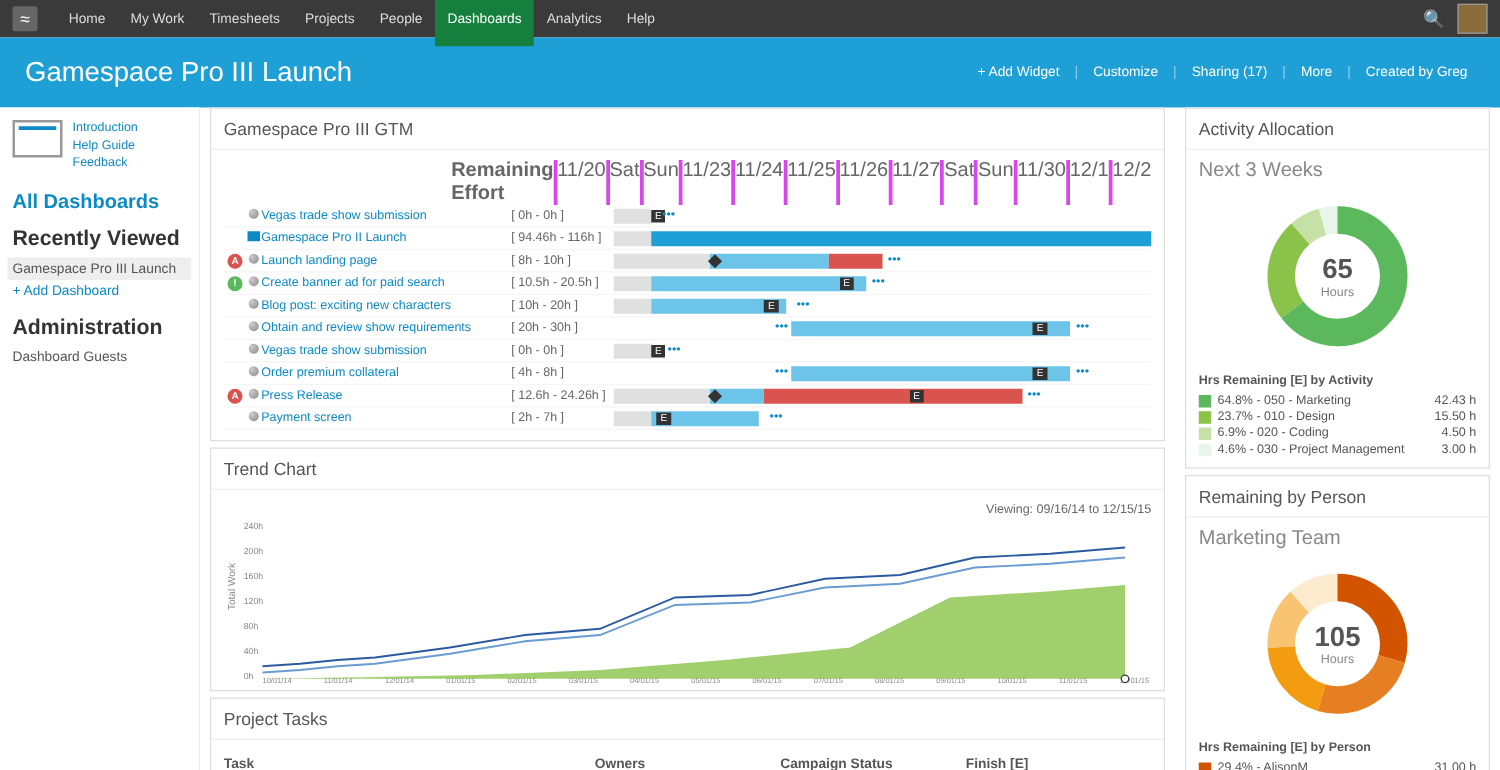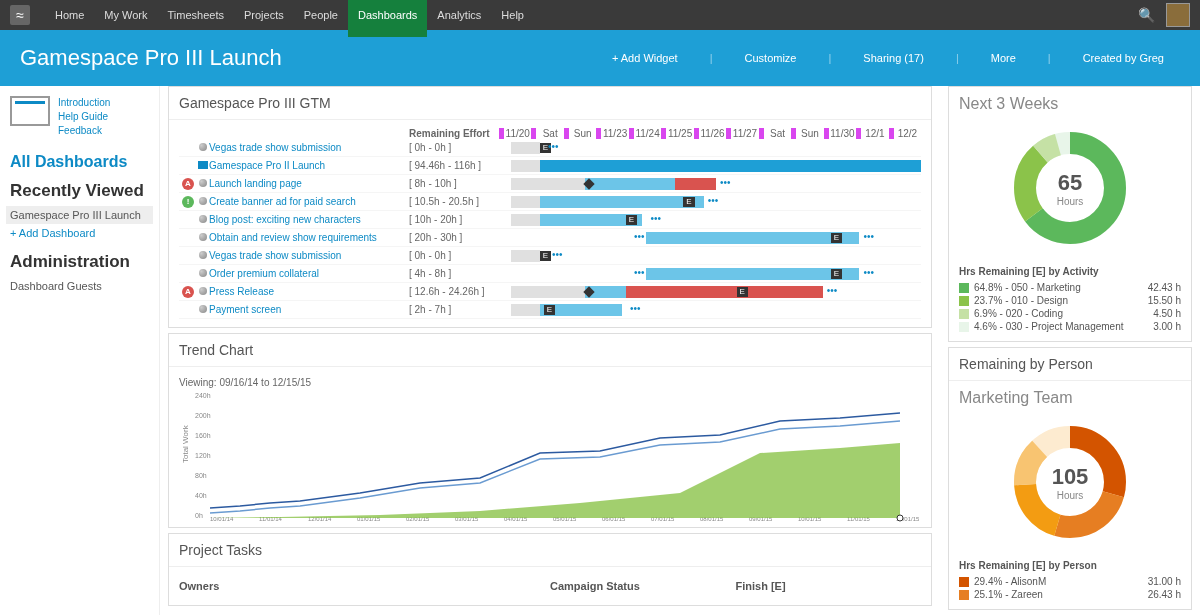--- a/index.html
+++ b/index.html
@@ -7,62 +7,62 @@
 .topnav{background:#3a3a3a;height:30px;display:flex;align-items:center;padding:0 10px;color:#ddd}
 .topnav .logo{width:20px;height:20px;background:#666;border-radius:2px;margin-right:15px;display:flex;align-items:center;justify-content:center;color:#fff;font-size:14px}
 .topnav .nav-item{padding:16px 10px;cursor:pointer;font-size:11px}
 .topnav .nav-item.active{background:#15803d;color:#fff}
 .topnav .spacer{flex:1}
 .topnav .search-icon{margin:0 10px;font-size:14px;cursor:pointer}
 .topnav .avatar{width:24px;height:24px;background:#8a6d3b;border:1px solid #999}
 .header{background:#1e9fd6;color:#fff;padding:15px 20px;display:flex;align-items:center}
 .header h1{font-size:22px;font-weight:normal;flex:1}
 .header .actions{font-size:11px}
-.header .actions span{margin:0 16px;cursor:pointer}
+.header .actions span{margin:0 6px;cursor:pointer}
 .main{display:flex}
 .sidebar{width:160px;padding:10px;background:#fff;border-right:1px solid #eee}
 .sidebar .intro-box{display:flex;gap:8px;margin-bottom:15px}
 .sidebar .intro-icon{width:40px;height:30px;border:2px solid #999;position:relative}
 .sidebar .intro-icon::before{content:"";position:absolute;top:3px;left:3px;right:3px;height:3px;background:#0d8ac5}
 .sidebar .intro-links div{color:#0d8ac5;font-size:10px;line-height:1.4;cursor:pointer}
 .sidebar .section-title{font-weight:bold;font-size:17px;margin:10px 0 5px;color:#333}
 .sidebar .all-dash{color:#0d8ac5;font-weight:bold;font-size:16px;margin:8px 0}
 .sidebar .item{font-size:11px;padding:3px 0;color:#555}
 .sidebar .item.selected{background:#eee;padding:3px 4px;margin:0 -4px}
 .sidebar .item.link{color:#0d8ac5;cursor:pointer}
 .content{flex:1;padding:0 8px;overflow:hidden}
 .right{width:260px;padding:0 8px}
 .widget{border:1px solid #ddd;margin-bottom:5px;background:#fff}
 .widget-title{padding:8px 10px;font-size:14px;color:#555;border-bottom:1px solid #eee}
 .widget-body{padding:8px 10px}
-.gantt-head{display:flex;font-size:10px;color:#666}
+.gantt-head{display:flex;font-size:16px;color:#666}
 .gantt-head .task-col{width:230px}
 .gantt-head .effort-col{width:90px;font-weight:bold}
 .gantt-head .dates{flex:1;display:flex}
-.gantt-head .dates span{flex:1;text-align:center;border-left:5px solid #d946ef}
+.gantt-head .dates span{flex:1;text-align:center;border-left:3px solid #d946ef}
 .gantt-row{display:flex;align-items:center;height:18px;font-size:10px;border-bottom:1px solid #f5f5f5}
 .gantt-row .status-col{width:18px;text-align:center}
 .gantt-row .icon-col{width:12px;text-align:center}
 .gantt-row .task-col{width:200px;color:#0d8ac5;overflow:hidden;white-space:nowrap;text-overflow:ellipsis;cursor:pointer}
-.gantt-row .effort-col{width:102px;color:#666}
+.gantt-row .effort-col{width:82px;color:#666}
 .gantt-row .bars{flex:1;position:relative;height:14px}
 .bar{position:absolute;height:12px;top:1px}
 .bar.gray{background:#e0e0e0}
 .bar.blue{background:#6cc5e8}
 .bar.darkblue{background:#1e9fd6}
 .bar.red{background:#d9534f}
 .bar .e-label{position:absolute;background:#333;color:#fff;font-size:8px;padding:0 3px;top:1px;height:10px;line-height:10px}
 .diamond{position:absolute;width:8px;height:8px;background:#333;transform:rotate(45deg);top:3px}
 .dots{position:absolute;color:#0d8ac5;font-size:10px;top:0}
 .status-a{display:inline-block;width:12px;height:12px;background:#d9534f;color:#fff;border-radius:50%;font-size:8px;line-height:12px;text-align:center;font-weight:bold}
 .status-i{display:inline-block;width:12px;height:12px;background:#5cb85c;color:#fff;border-radius:50%;font-size:8px;line-height:12px;text-align:center;font-weight:bold}
 .sphere{display:inline-block;width:8px;height:8px;background:radial-gradient(circle at 30% 30%,#ccc,#888);border-radius:50%}
 .folder-icon{display:inline-block;width:10px;height:8px;background:#0d8ac5}
 .trend-chart{position:relative;height:160px;padding:10px}
-.trend-title{text-align:left;font-size:10px;color:#666;margin-bottom:5px}
+.trend-title{text-align:right;font-size:10px;color:#666;margin-bottom:5px}
 .trend-svg{width:100%;height:130px}
 .donut-wrap{text-align:center;padding:10px}
 .donut{width:120px;height:120px;margin:0 auto;position:relative}
 .donut-center{position:absolute;top:50%;left:50%;transform:translate(-50%,-50%);text-align:center}
 .donut-center .num{font-size:22px;font-weight:bold;color:#555}
 .donut-center .lbl{font-size:10px;color:#888}
 .legend{font-size:10px;margin-top:8px}
 .legend-title{font-weight:bold;margin-bottom:4px;color:#555}
 .legend-row{display:flex;align-items:center;padding:1px 0}
 .legend-row .sw{width:10px;height:10px;margin-right:5px}
@@ -324,30 +324,32 @@
           <path d="M30,125 L100,124 L200,122 L300,118 L400,110 L500,100 L580,60 L660,55 L720,50 L720,125 Z" fill="#8bc34a" opacity="0.8"></path>
           <circle cx="720" cy="125" r="3" fill="#fff" stroke="#333"></circle>
         </svg>
       </div>
     </div>
 
     <div class="widget">
       <div class="widget-title">Project Tasks</div>
       <div class="widget-body">
         <div class="pt-head" id="pt-head">
+            <div>Task</div>
             <div>Owners</div>
             <div>Campaign Status</div>
             <div>Finish [E]</div>
           </div>
       </div>
     </div>
   </div>
 
   <div class="right">
     <div class="widget">
+      <div class="widget-title">Activity Allocation</div>
       <div class="widget-body">
         <div class="subtitle">Next 3 Weeks</div>
         <div class="donut-wrap">
           <div class="donut">
             <svg width="120" height="120" viewBox="0 0 120 120">
               <circle cx="60" cy="60" r="45" fill="none" stroke="#e8f5e9" stroke-width="22"></circle>
               <circle cx="60" cy="60" r="45" fill="none" stroke="#5cb85c" stroke-width="22" stroke-dasharray="183 283" transform="rotate(-90 60 60)"></circle>
               <circle cx="60" cy="60" r="45" fill="none" stroke="#8bc34a" stroke-width="22" stroke-dasharray="67 283" stroke-dashoffset="-183" transform="rotate(-90 60 60)"></circle>
               <circle cx="60" cy="60" r="45" fill="none" stroke="#c5e1a5" stroke-width="22" stroke-dasharray="20 283" stroke-dashoffset="-250" transform="rotate(-90 60 60)"></circle>
             </svg>

